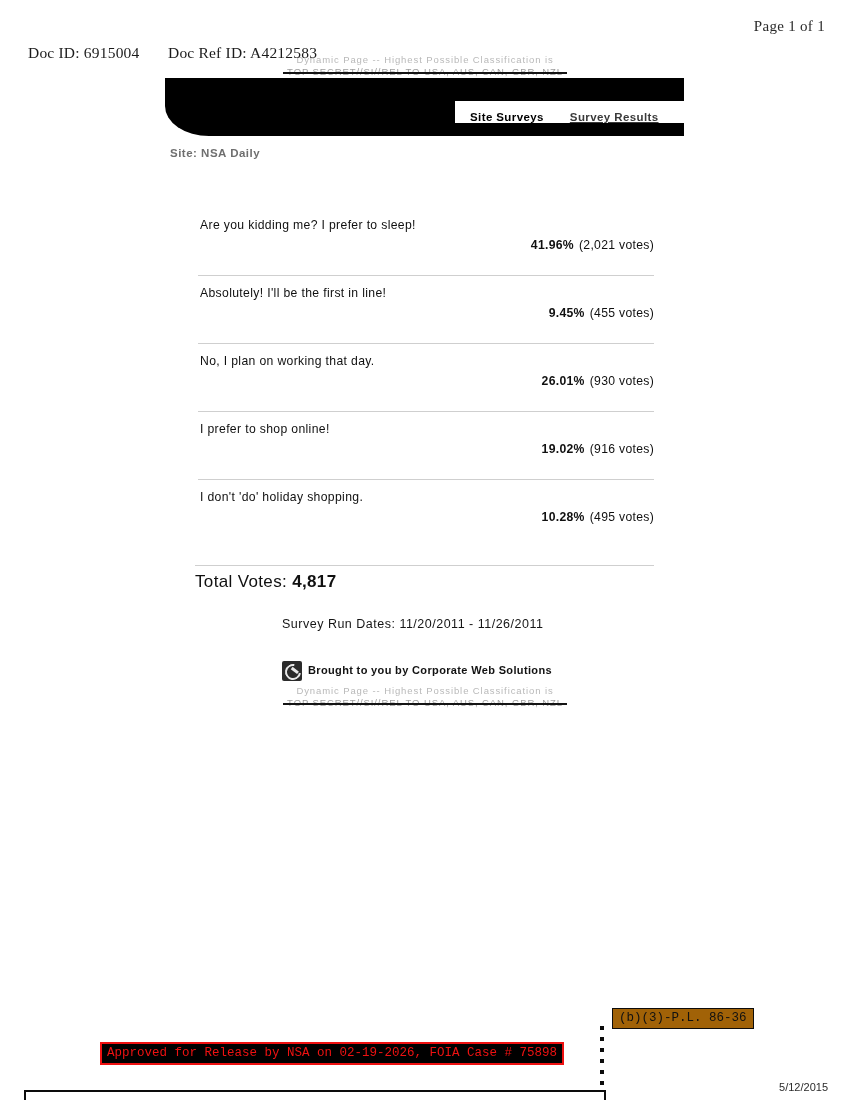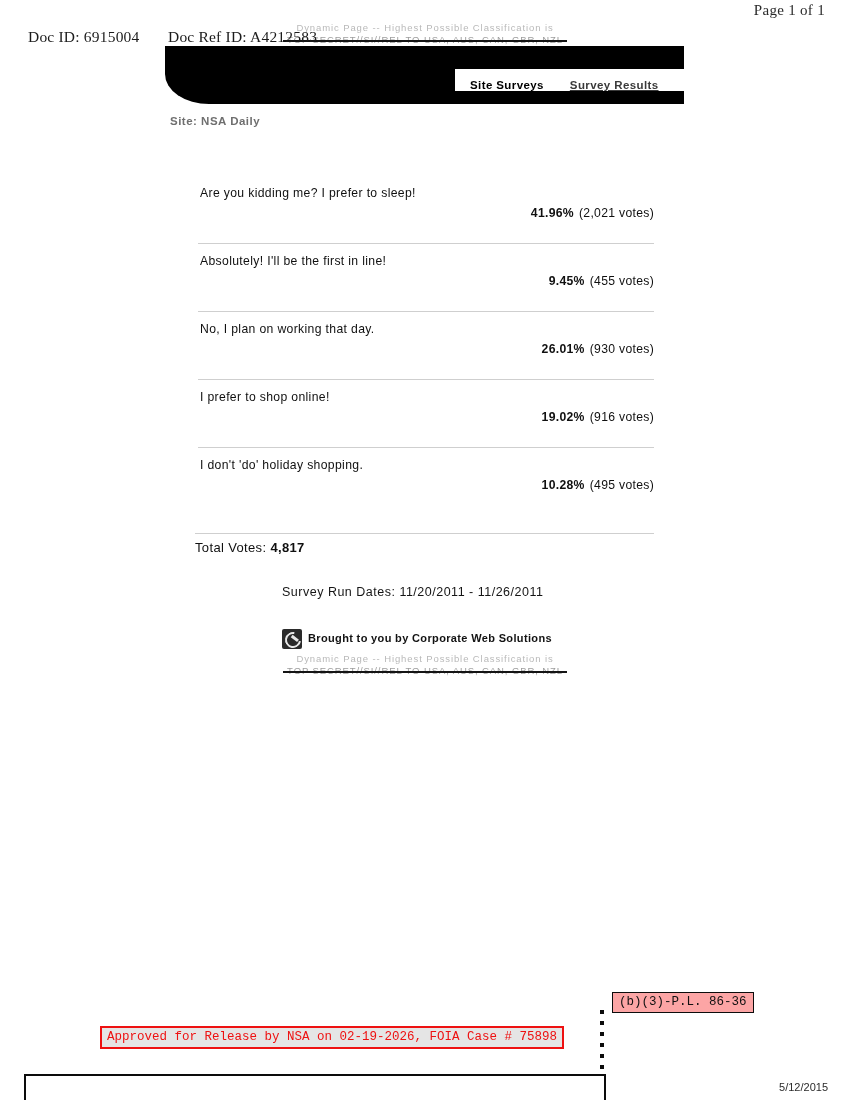--- a/index.html
+++ b/index.html
@@ -9,21 +9,21 @@
     background: #ffffff;
   }
   body {
     width: 850px;
     height: 1100px;
     position: relative;
     font-family: "Liberation Sans", sans-serif;
     color: #000000;
     overflow: hidden;
   }
-  .abs { position: absolute; }
+  .abs { position: absolute; margin-top: 16px; }
 
   
   #page-label {
     top: 2px; right: 25px;
     font-family: "Liberation Serif", serif;
     font-size: 15px;
     color: #2b2b2b;
     letter-spacing: 0.3px;
   }
   #doc-id {
@@ -154,21 +154,21 @@
     white-space: nowrap;
   }
   .result-pct { font-weight: bold; }
   .result-votes { margin-left: 5px; }
 
   #total-row {
     top: 533px; left: 195px;
     width: 459px;
     border-top: 1px solid #cfcfcf;
     padding-top: 6px;
-    font-size: 13px;
+    font-size: 17px;
     letter-spacing: 0.35px;
     color: #101010;
   }
   #total-row .total-value { font-weight: bold; }
 
   #run-dates {
     top: 585px; left: 282px;
     font-size: 12.5px;
     letter-spacing: 0.5px;
     color: #151515;
@@ -217,32 +217,32 @@
   #bottom-banner { top: 653px; left: 165px; width: 520px; }
 
   
   #exemption-box {
     top: 992px; left: 612px;
     border: 1.6px solid #0c0c0c;
     padding: 2px 6px 3px 6px;
     font-family: "Liberation Mono", monospace;
     font-size: 12.5px;
     color: #111111;
-    background: #fca5a5;
+    background: #a16207;
     white-space: nowrap;
     letter-spacing: 0px;
   }
   #release-stamp {
     top: 1026px; left: 100px;
     border: 2.4px solid #ee1111;
     padding: 2px 5px 3px 5px;
     font-family: "Liberation Mono", monospace;
     font-size: 12.5px;
     color: #ee1111;
-    background: #e5e5e5;
+    background: #000000;
     white-space: nowrap;
   }
   #dotted-connector {
     top: 1010px; left: 600px;
     width: 4px; height: 72px;
   }
   #dotted-connector i {
     position: absolute;
     left: 0;
     width: 3.5px; height: 3.5px;

